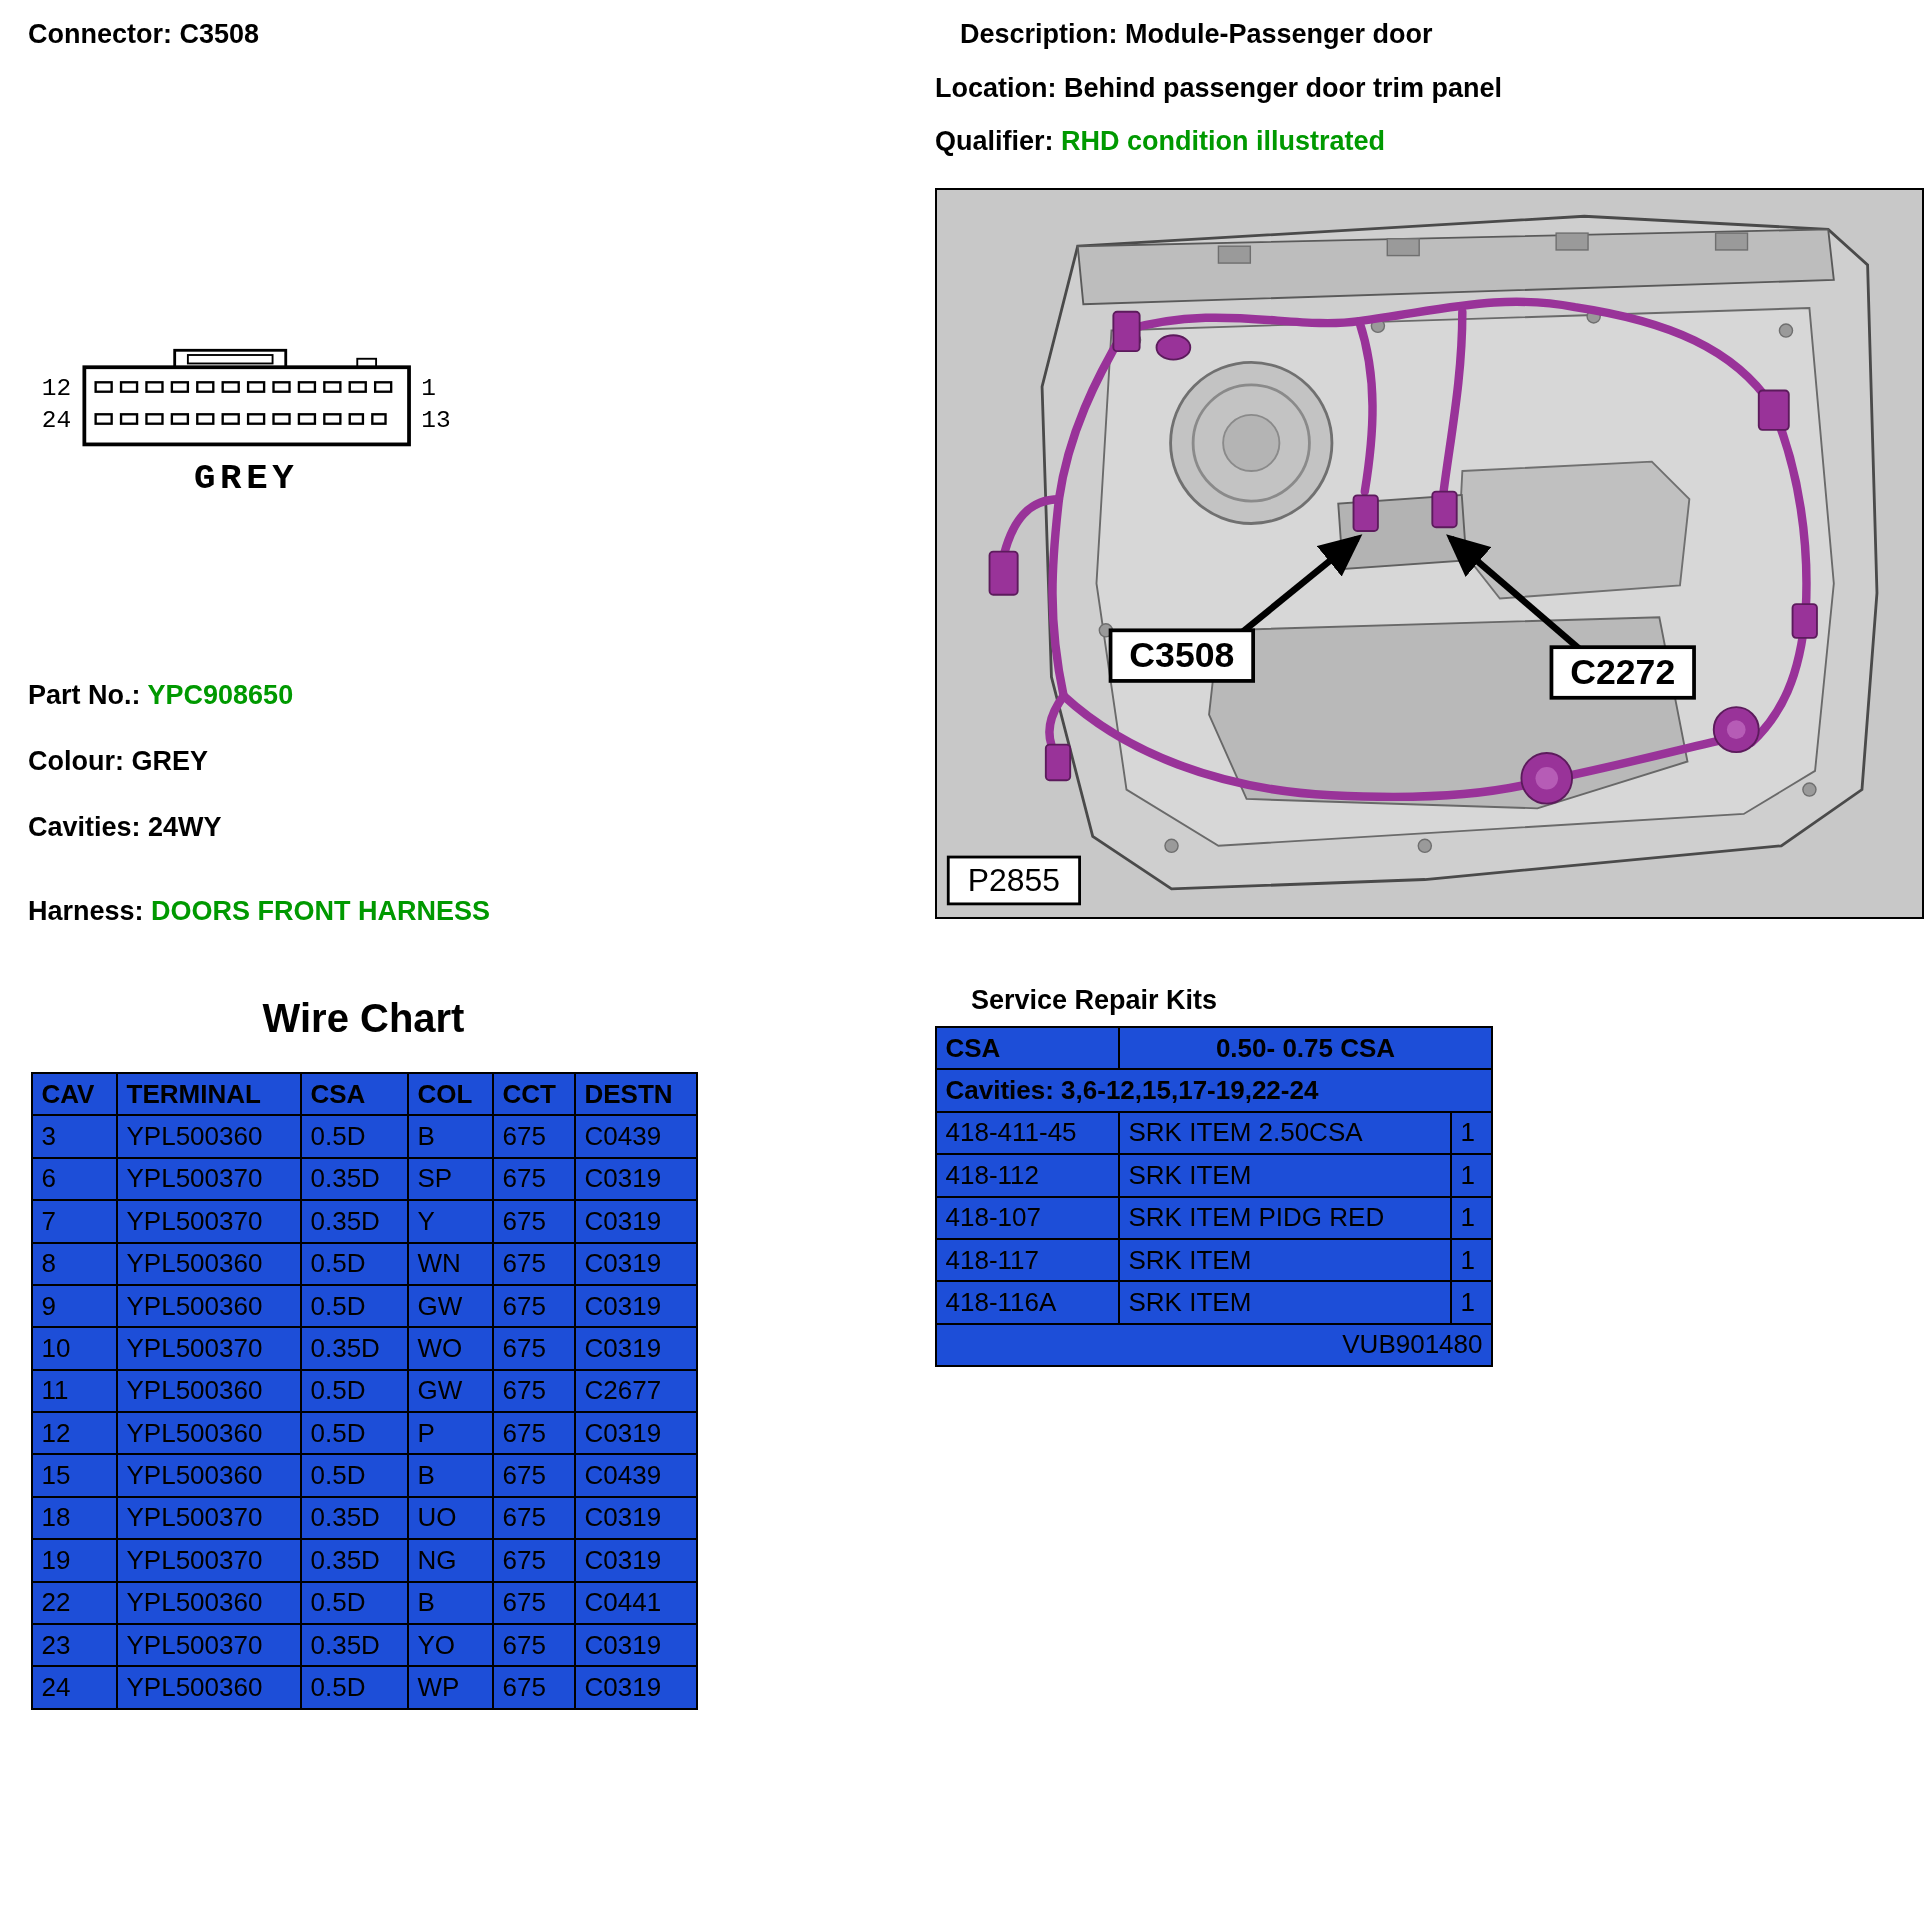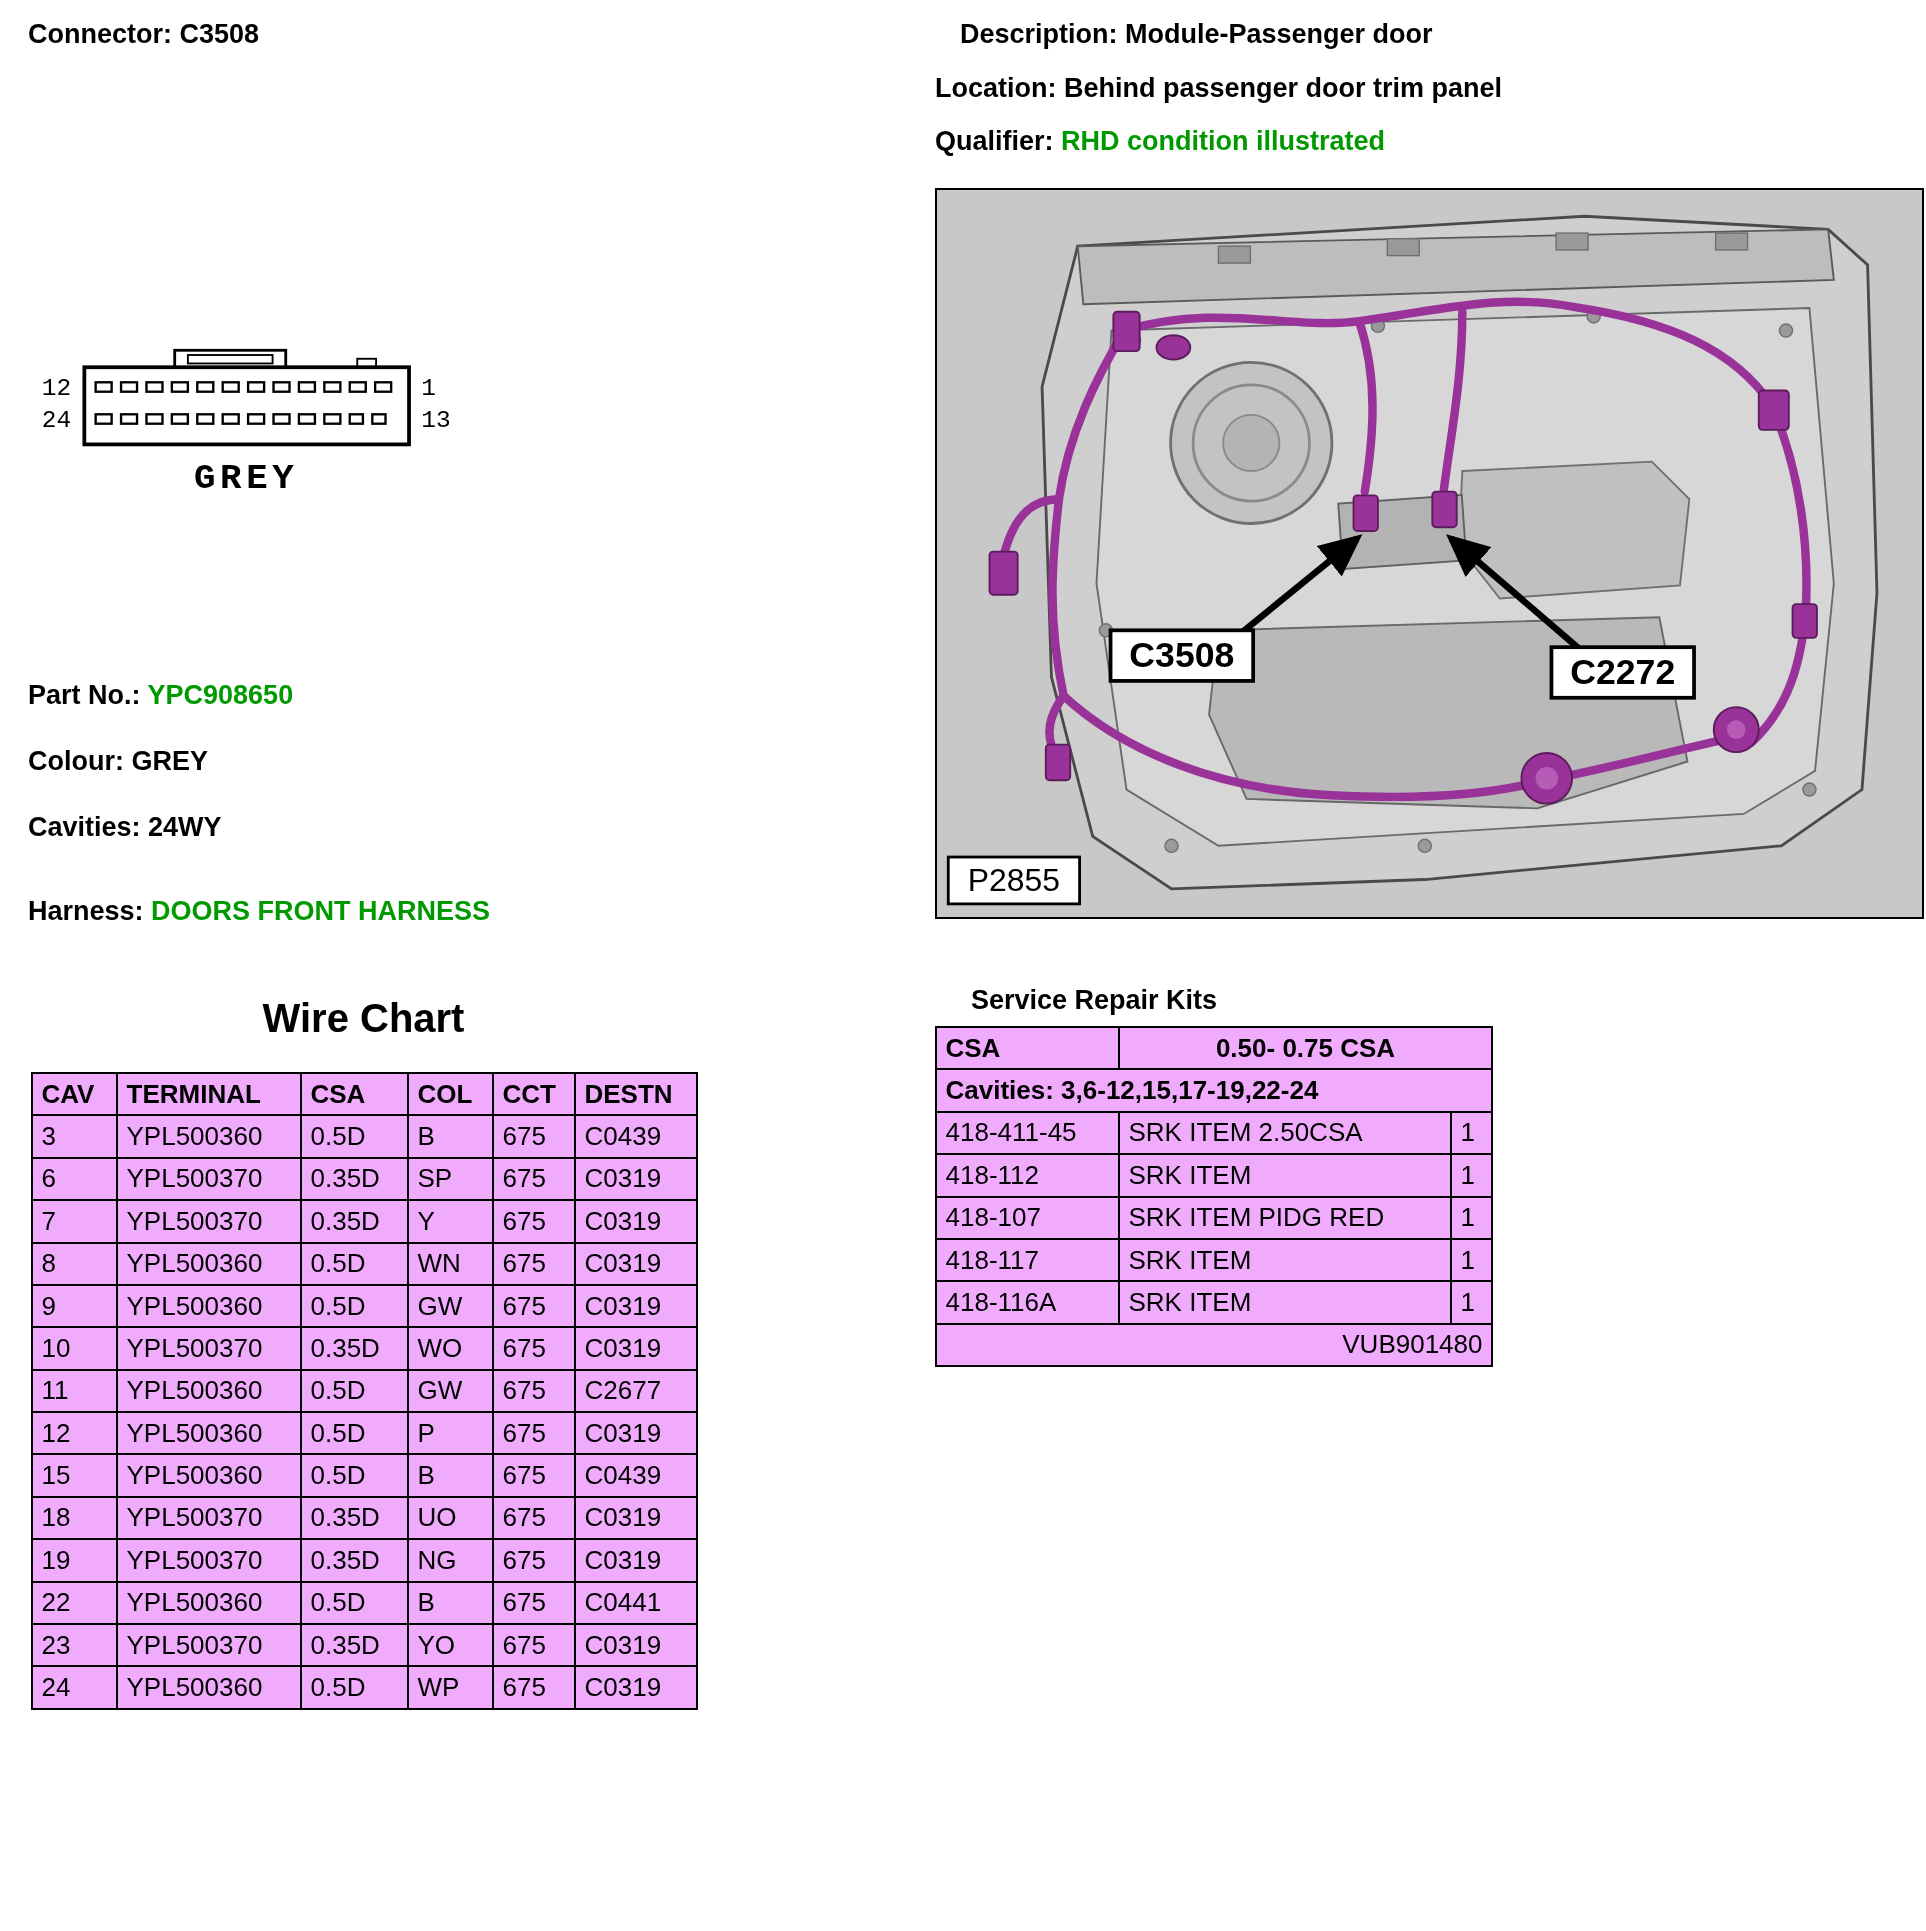--- a/index.html
+++ b/index.html
@@ -13,21 +13,21 @@
   
   .pin-diagram { position:absolute; left:26px; top:339px; width:480px; height:174px; }
 
   
   .door-figure { position:absolute; left:935px; top:188px; width:989px; height:731px; border:2.8px solid #000; background:#a21caf; }
   .door-figure svg { display:block; width:100%; height:100%; }
 
   
   .wire-title { position:absolute; left:31px; top:996px; width:665px; text-align:center; font-size:40px; font-weight:bold; }
   .wire-table-wrap { position:absolute; left:31px; top:1072px; }
-  table { border-collapse:collapse; table-layout:fixed; background:#f0abfc; }
+  table { border-collapse:collapse; table-layout:fixed; background:#1d4ed8; }
   td, th { border:2.8px solid #000; font-size:26px; padding:4.7px 8.5px; text-align:left; vertical-align:middle; white-space:nowrap; overflow:hidden; height:38px; }
   th { font-weight:bold; }
 
   
   .srk-title { position:absolute; left:935px; top:985px; font-size:27px; font-weight:bold;margin-left:36px; }
   .srk-table-wrap { position:absolute; left:935px; top:1026px; }
   .srk-head-span { text-align:center; font-weight:bold; }
   .srk-cavities { font-weight:bold; }
   .srk-footer { text-align:right; font-weight:normal; }
 

